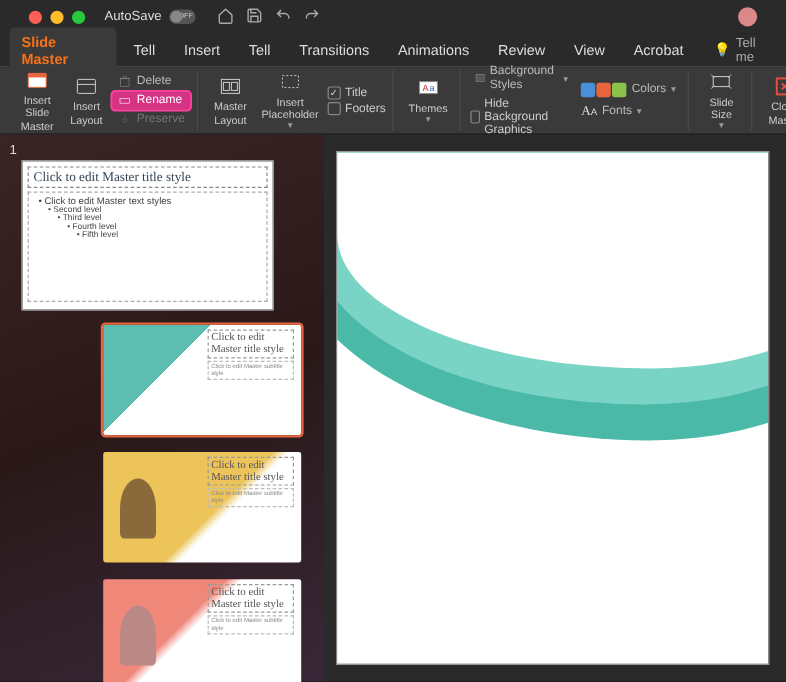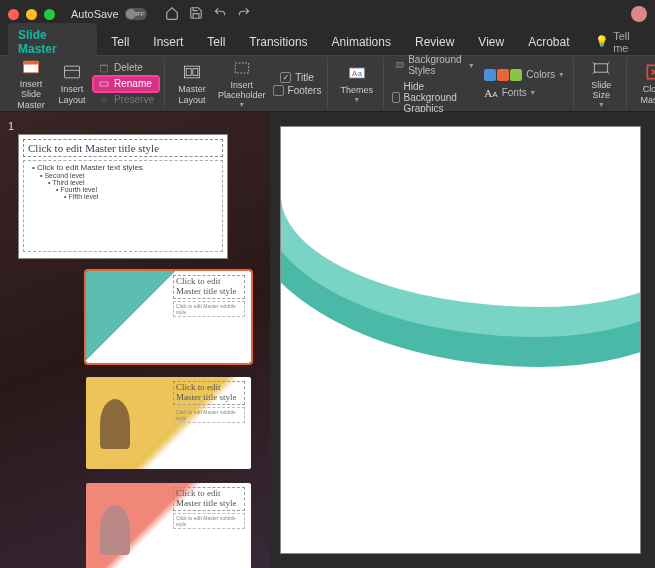--- a/index.html
+++ b/index.html
@@ -1,45 +1,45 @@
 <!DOCTYPE html>
 <html><head>
 <meta charset="utf-8">
 <style>
 * { margin: 0; padding: 0; box-sizing: border-box; font-family: -apple-system, BlinkMacSystemFont, "Segoe UI", sans-serif; }
 body { background: #1e1e1e; width: 655px; height: 568px; overflow: hidden; color: #ccc; font-size: 11px; }
 
-.titlebar { height: 28px; background: #2a2a2a; display: flex; align-items: center; padding: 0 8px; gap: 8px; }
+.titlebar { height: 28px; background: #2a2a2a; display: flex; align-items: center; padding: 0 24px; gap: 8px; }
 .traffic-lights { display: flex; gap: 7px; }
 .traffic-light { width: 11px; height: 11px; border-radius: 50%; }
 .tl-red { background: #ff5f56; }
 .tl-yellow { background: #ffbd2e; }
 .tl-green { background: #27c93f; }
 .autosave { display: flex; align-items: center; gap: 6px; margin-left: 8px; font-size: 11px; color: #ddd; }
 .toggle-off { width: 22px; height: 12px; background: #555; border-radius: 6px; position: relative; font-size: 6px; color:#ccc; display:flex; align-items:center; justify-content:flex-end; padding-right:2px;}
 .toggle-off::before { content: ''; width: 10px; height: 10px; background: #888; border-radius: 50%; position: absolute; left: 1px; top: 1px; }
 .titlebar-icons { display: flex; gap: 10px; margin-left: 10px; color: #aaa; }
 .titlebar-icons svg { width: 14px; height: 14px; }
 .profile-icon { margin-left: auto; width: 16px; height:16px; border-radius:50%; background:#d88; }
 
 .ribbon-tabs { height: 28px; background: #2a2a2a; display: flex; align-items: center; padding: 0 8px; gap: 4px; border-bottom: 1px solid #444; }
 .ribbon-tab { padding: 5px 10px; font-size: 12px; color: #ddd; cursor: pointer; border-radius: 4px 4px 0 0; }
-.ribbon-tab.active { background: #3a3a3a; font-weight: 600; color: #14b8a6; }
+.ribbon-tab.active { background: #3a3a3a; font-weight: 600; color: #f97316; }
 .tell-me { margin-left: 12px; color: #aaa; display: flex; align-items: center; gap: 4px; }
 
 .ribbon { height: 56px; background: #3a3a3a; display: flex; align-items: stretch; padding: 2px 6px; gap: 2px; border-bottom: 1px solid #222; }
 .ribbon-group { display: flex; align-items: center; gap: 3px; padding: 2px 6px; border-right: 1px solid #4a4a4a; }
 .ribbon-group:last-child { border-right: none; }
 .ribbon-btn-lg { display: flex; flex-direction: column; align-items: center; justify-content: center; padding: 2px 4px; font-size: 9px; color: #ccc; text-align: center; line-height: 1.15; cursor: pointer; min-width: 38px; }
 .ribbon-btn-lg svg { width: 20px; height: 20px; margin-bottom: 2px; }
 .ribbon-col { display: flex; flex-direction: column; gap: 2px; }
 .ribbon-btn-sm { display: flex; align-items: center; gap: 4px; padding: 1px 4px; font-size: 10px; color: #bbb; cursor: pointer; }
 .ribbon-btn-sm svg { width: 12px; height: 12px; }
 .ribbon-btn-sm.highlighted { background: #d63384; color: #fff; border-radius: 2px; outline: 2px solid #ff3d9c; }
-.checkbox-row { display: flex; align-items: center; gap: 4px; font-size: 10px; color: #ccc; justify-content: center; }
+.checkbox-row { display: flex; align-items: center; gap: 4px; font-size: 10px; color: #ccc; }
 .chk { width: 11px; height: 11px; border: 1px solid #888; border-radius: 2px; display: inline-flex; align-items: center; justify-content: center; font-size: 8px; }
 .chk.checked::after { content: '✓'; color: #ddd; }
 
 .swatch { width: 12px; height: 12px; border-radius: 2px; }
 
 .workspace { display: flex; height: calc(568px - 28px - 28px - 56px); background: #1a1a1a; }
 
 .sidebar { width: 270px; background: linear-gradient(160deg, #3a2525 0%, #2a1818 50%, #382838 100%); overflow-y: auto; padding: 8px 6px; }
 .slide-num { color: #ddd; font-size: 11px; margin-bottom: 2px ; margin-left:2px;}
 .master-thumb { background: #fff; border: 1px solid #888; margin-bottom: 12px; width: 210px; height: 125px; padding: 4px; position: relative; margin-left: 12px; }

